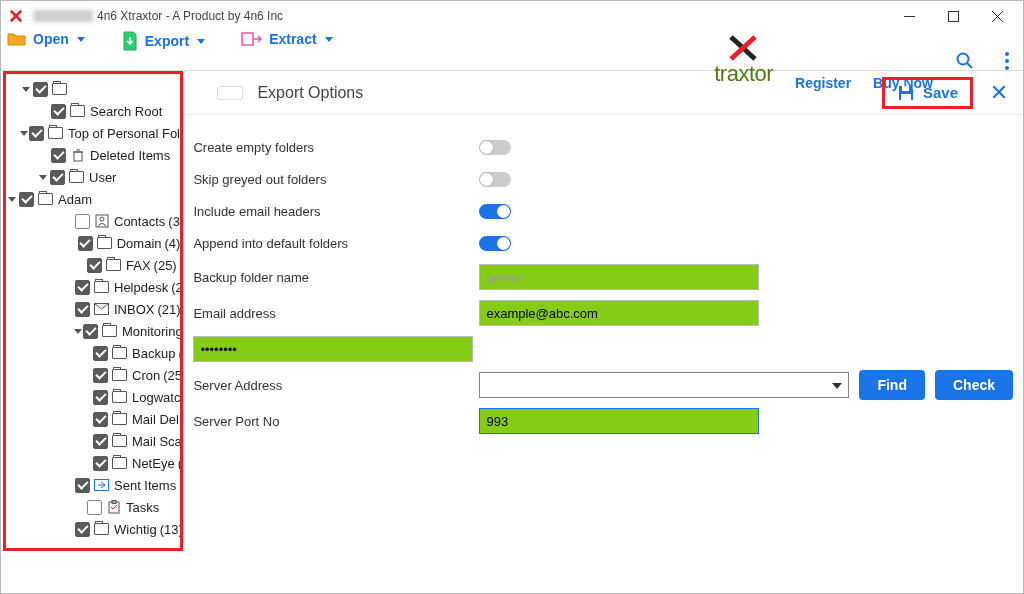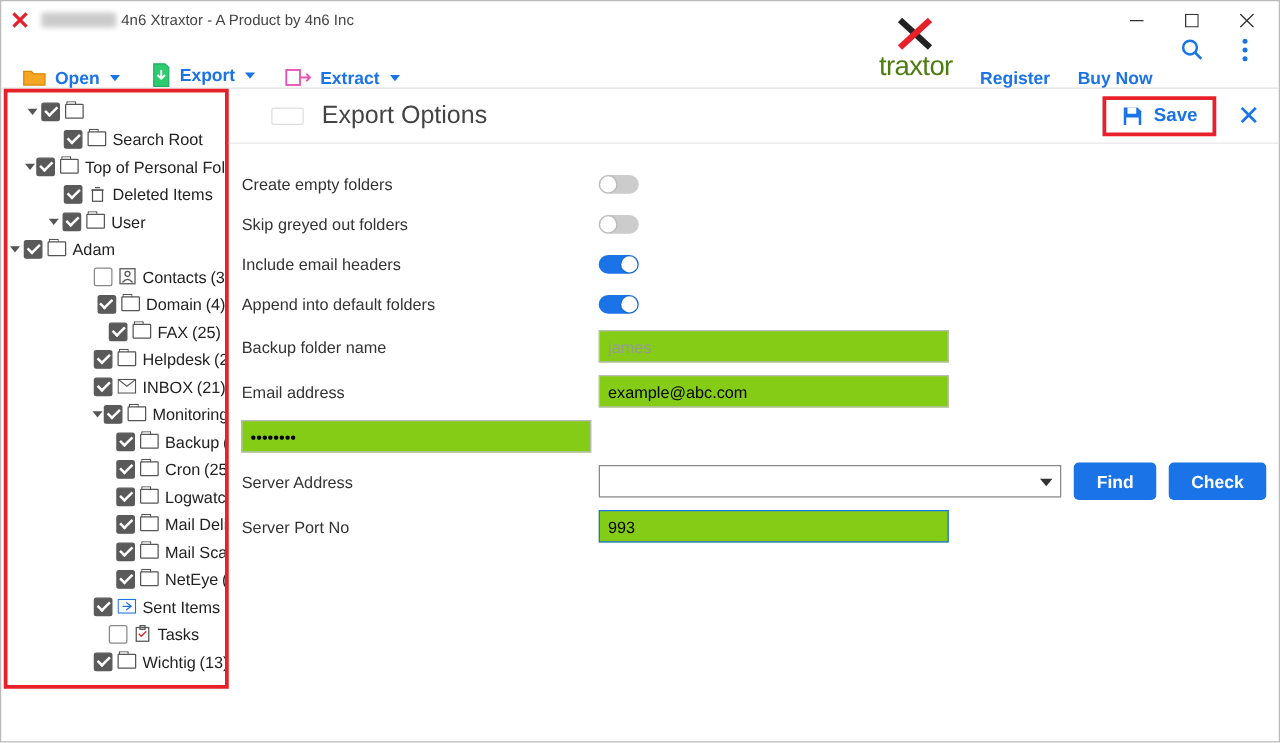--- a/index.html
+++ b/index.html
@@ -8,21 +8,21 @@
   
   .titlebar { height: 30px; display: flex; align-items: center; padding: 0 4px 0 8px; font-size: 12px; color: #444; }
   .titlebar .app-icon { width: 14px; height: 14px; margin-right: 6px; }
   .titlebar .title-text { flex: 0 0 auto; }
   .titlebar .blur { display:inline-block; width:60px; height:12px; background:#ccc; filter: blur(2px); border-radius:2px; margin: 0 4px; }
   .titlebar .spacer { flex: 1; }
   .win-btn { width: 44px; height: 28px; display: flex; align-items: center; justify-content: center; }
   .win-btn svg { width: 11px; height: 11px; stroke: #333; stroke-width: 1; fill: none; }
 
   
-  .toolbar { height: 40px; border-bottom: 1px solid #e0e0e0; display: flex; align-items: flex-end; padding: 0 17px; gap: 24px; }
+  .toolbar { height: 40px; border-bottom: 1px solid #e0e0e0; display: flex; align-items: flex-start; padding: 0 6px; gap: 36px; }
   .tb-btn { display: flex; align-items: center; gap: 6px; color: #1b73e8; font-size: 14px; font-weight: 600; cursor: pointer; }
   .tb-btn .caret { border-left: 4px solid transparent; border-right: 4px solid transparent; border-top: 5px solid #1b73e8; margin-left: 2px; }
   .tb-right { margin-left: auto; display: flex; align-items: center; gap: 22px; }
   .brand { display: flex; align-items: center; font-size: 22px; font-weight: 500; color: #4d7c0f; letter-spacing: -0.5px; flex-direction: column; }
   .tb-link { color: #1b73e8; font-weight: 600; font-size: 14px; cursor: pointer; margin-top: 44px; }
   .tb-icon-btn { width: 20px; height: 20px; cursor: pointer; display:flex; align-items:center; justify-content:center; }
   .more-dots { display:flex; flex-direction:column; gap:3px; }
   .more-dots span { width:4px; height:4px; background:#1b73e8; border-radius:50%; }
 
   
@@ -38,21 +38,21 @@
   .tree-check.empty { }
   .tree-folder { width:15px; height:12px; border:1.2px solid #555; border-radius:1px; margin-right:5px; flex-shrink:0; position:relative; }
   .tree-folder::before{content:''; position:absolute; top:-3px; left:0; width:6px; height:2px; border:1.2px solid #555; border-bottom:none; border-radius:1px 1px 0 0;}
   .tree-icon { width:15px; height:14px; margin-right:5px; flex-shrink:0; display:flex; align-items:center; justify-content:center;}
   .tree-label { }
   .tree-count { color:#222; margin-left:3px; }
 
   
   .main { flex:1; padding: 0; }
   .export-header { height: 44px; display:flex; align-items:center; border-bottom:1px solid #e8e8e8; padding: 0 12px 0 34px; }
-  .export-title { font-size: 20px; color:#444; font-weight:500; margin-left:14px;}
+  .export-title { font-size: 16px; color:#444; font-weight:500; margin-left:14px;}
   .header-swatch { width:26px; height:14px; background:#fff; border:1px solid #ddd; border-radius:2px; }
   .save-btn { margin-left:auto; display:flex; align-items:center; gap:8px; border:3px solid #e8202a; padding:4px 12px; color:#1b73e8; font-weight:600; font-size:15px; cursor:pointer; }
   .save-icon { width:18px; height:18px; }
   .close-x { margin-left:14px; color:#1b73e8; font-size:22px; cursor:pointer; width:24px; text-align:center; }
 
   .form { padding: 16px 10px 0 10px; font-size:13px; color:#333; }
   .form-row { display:flex; align-items:center; height:32px; margin-bottom:0px; }
   .form-row.tall { height:36px; }
   .form-label { width: 286px; }
   .form-control-area { flex:1; display:flex; align-items:center; gap:10px; }

